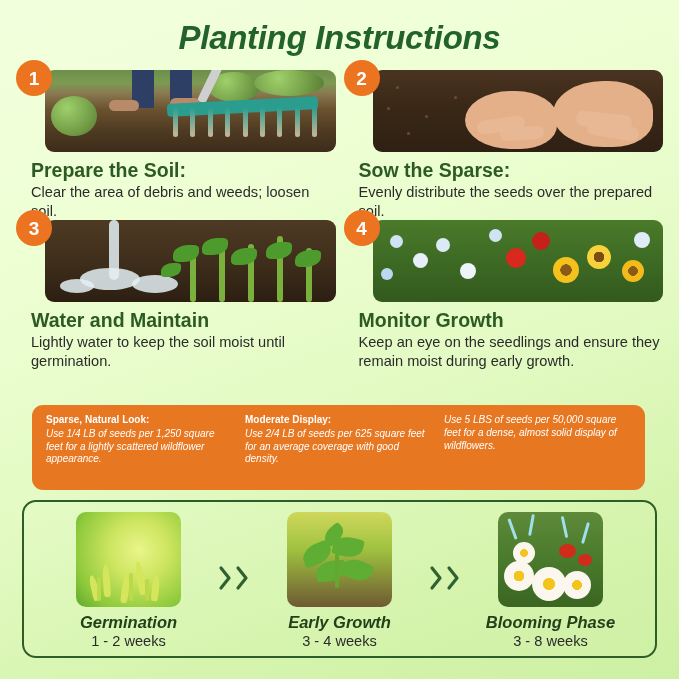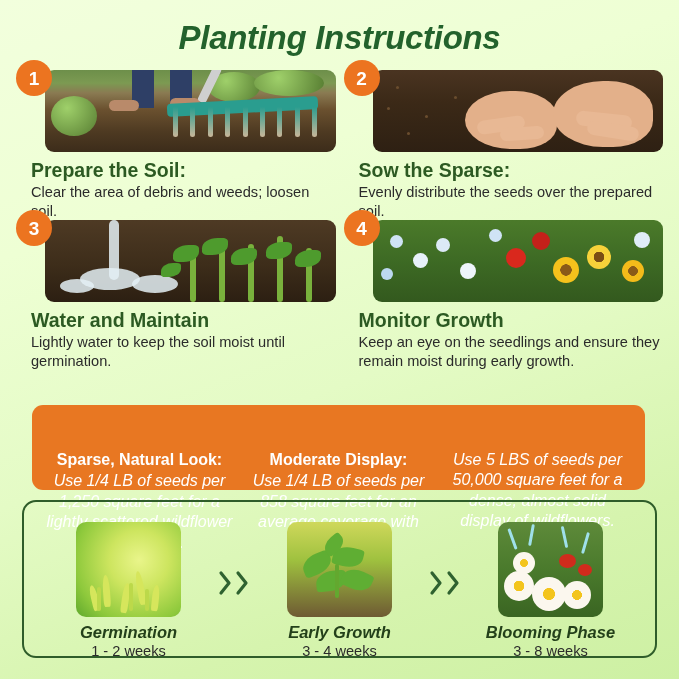--- a/index.html
+++ b/index.html
@@ -129,44 +129,42 @@
     height: 85px;
     background: #e87722;
     border-radius: 11px;
     display: grid;
     grid-template-columns: 1fr 1fr 1fr;
     box-sizing: border-box;
     padding: 9px 8px;
   }
   .band-col {
     color: #ffffff;
-    text-align: center;
-    font-size: 16px;
+    font-size: 10px;
     line-height: 1.28;
     padding: 0 6px;
     box-sizing: border-box;
-    margin-top: 36px;
   }
   .band-col .bc-title { font-weight: bold; display:block; margin-bottom: 1px; }
   .band-col .bc-body { display:block;font-style:italic; }
 
   
   .timeline {
     position: absolute;
     left: 22px;
     top: 500px;
     width: 635px;
     height: 158px;
     border: 2px solid #2f5d2a;
     border-radius: 14px;
     box-sizing: border-box;
     display: flex;
     align-items: flex-start;
     justify-content: space-between;
-    padding: 20px 22px 0 22px;
+    padding: 10px 22px 0 22px;
   }
   .tl-stage {
     width: 165px;
     text-align: center;
     position: relative;
   }
   .tl-photo {
     width: 105px;
     height: 95px;
     border-radius: 10px;
@@ -334,21 +332,21 @@
 
   </div>
 
   <div class="band">
     <div class="band-col">
       <span class="bc-title">Sparse, Natural Look:</span>
       <span class="bc-body">Use 1/4 LB of seeds per 1,250 square feet for a lightly scattered wildflower appearance.</span>
     </div>
     <div class="band-col">
       <span class="bc-title">Moderate Display:</span>
-      <span class="bc-body">Use 1/4 LB of seeds per 858 square feet for an average coverage with good density.</span>
+      <span class="bc-body">Use 2/4 LB of seeds per 625 square feet for an average coverage with good density.</span>
     </div>
     <div class="band-col">
       <span class="bc-body">Use 5 LBS of seeds per 50,000 square feet for a dense, almost solid display of wildflowers.</span>
     </div>
   </div>
 
   <div class="timeline">
 
     <div class="tl-stage">
       <div class="tl-photo">

